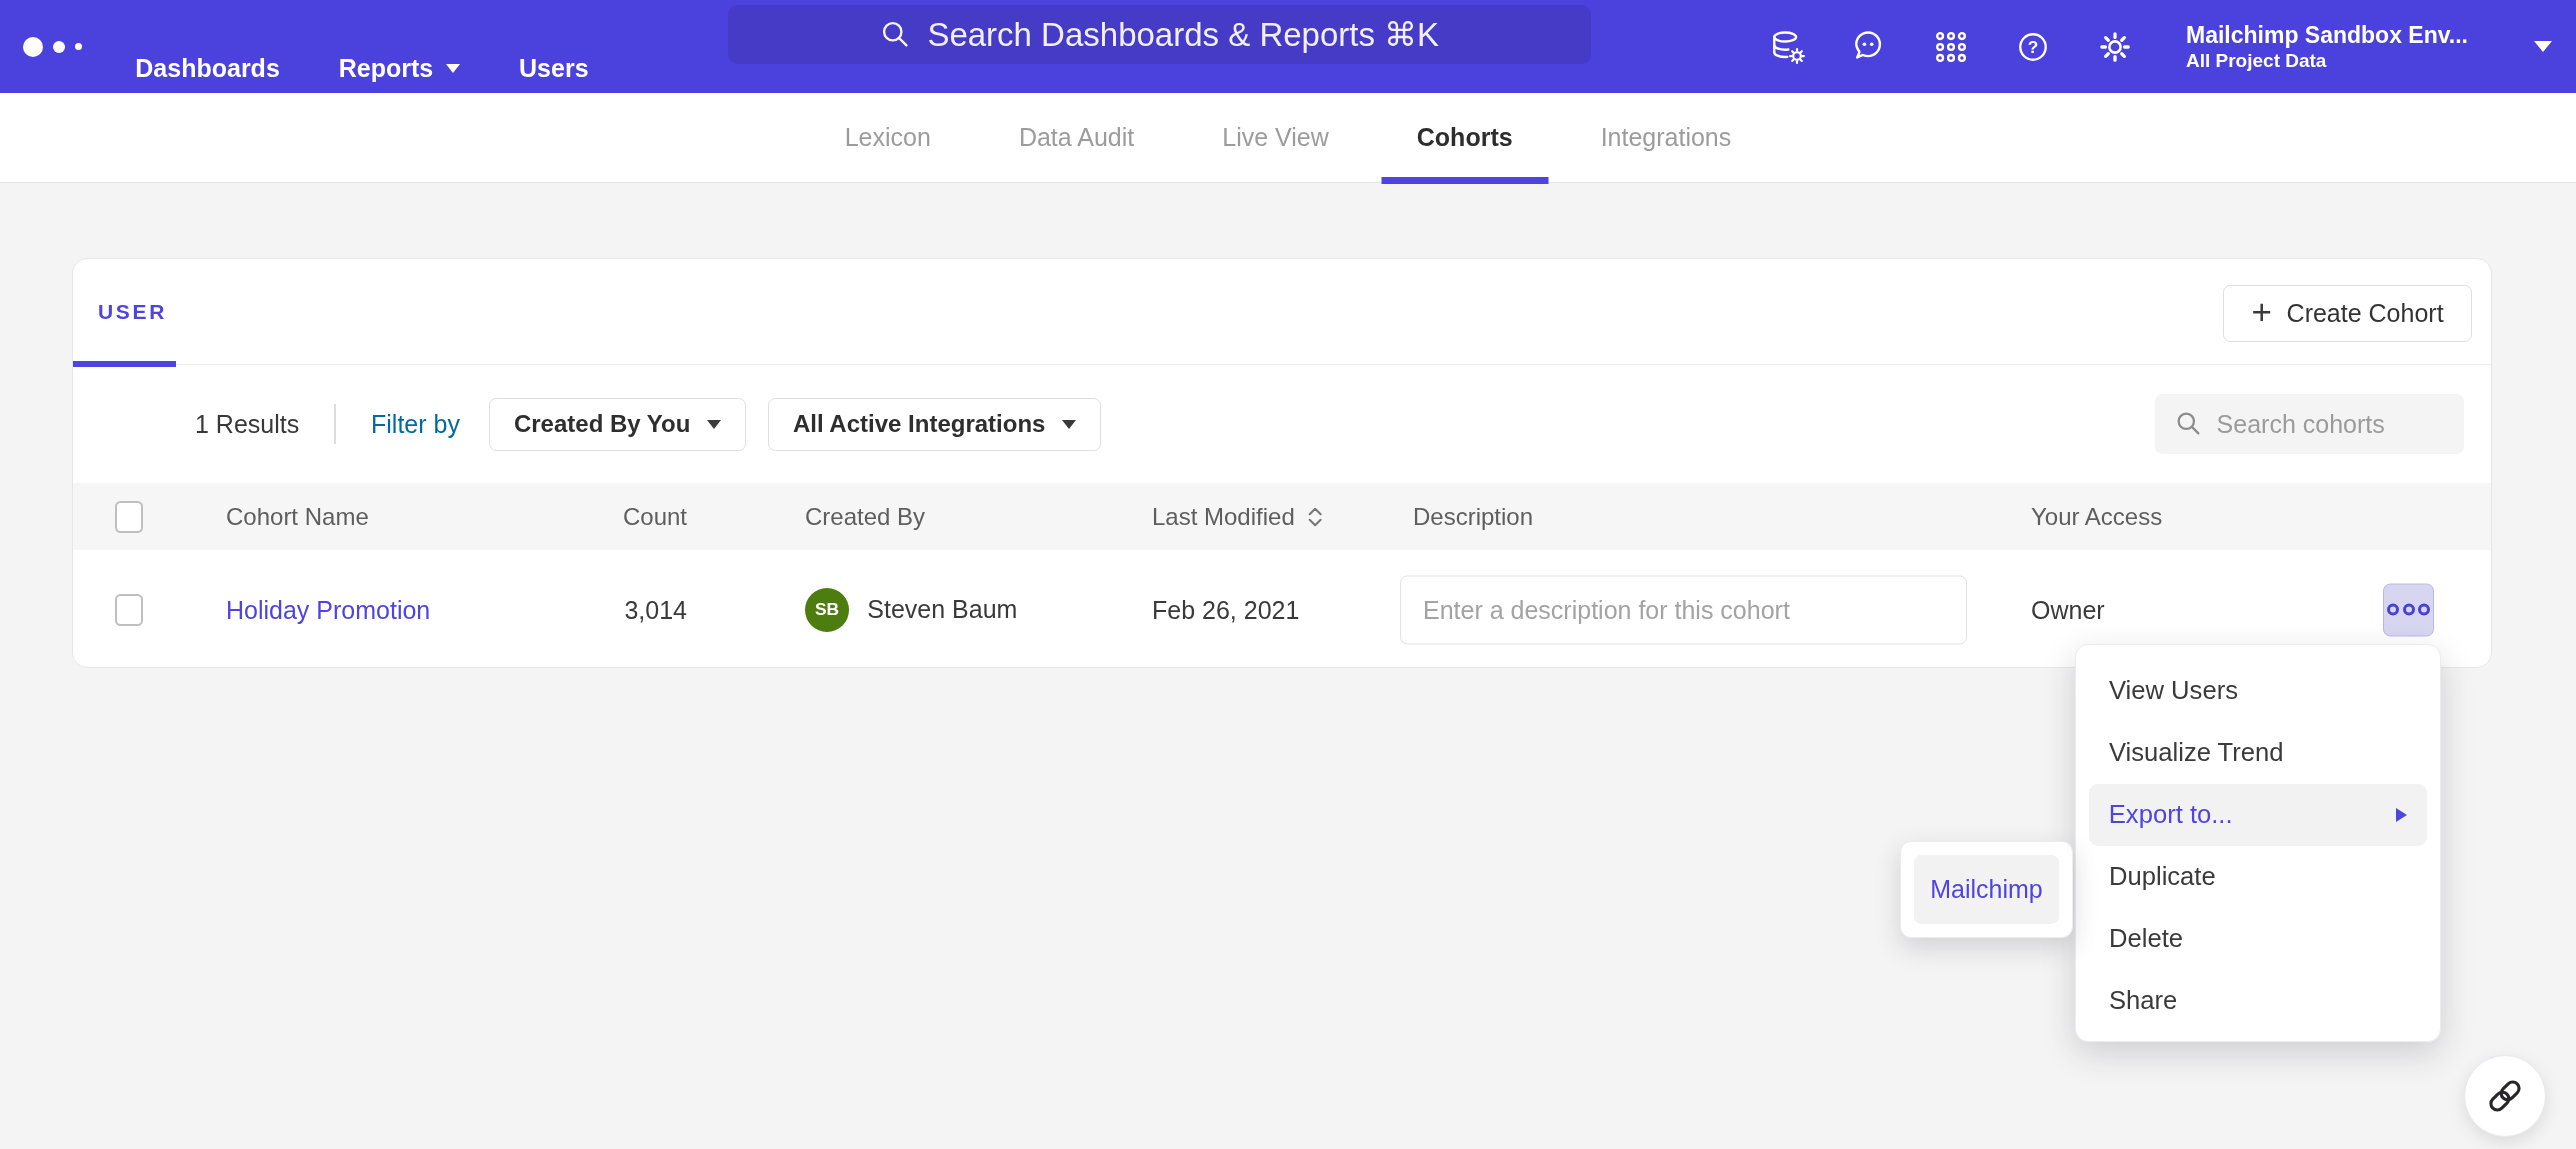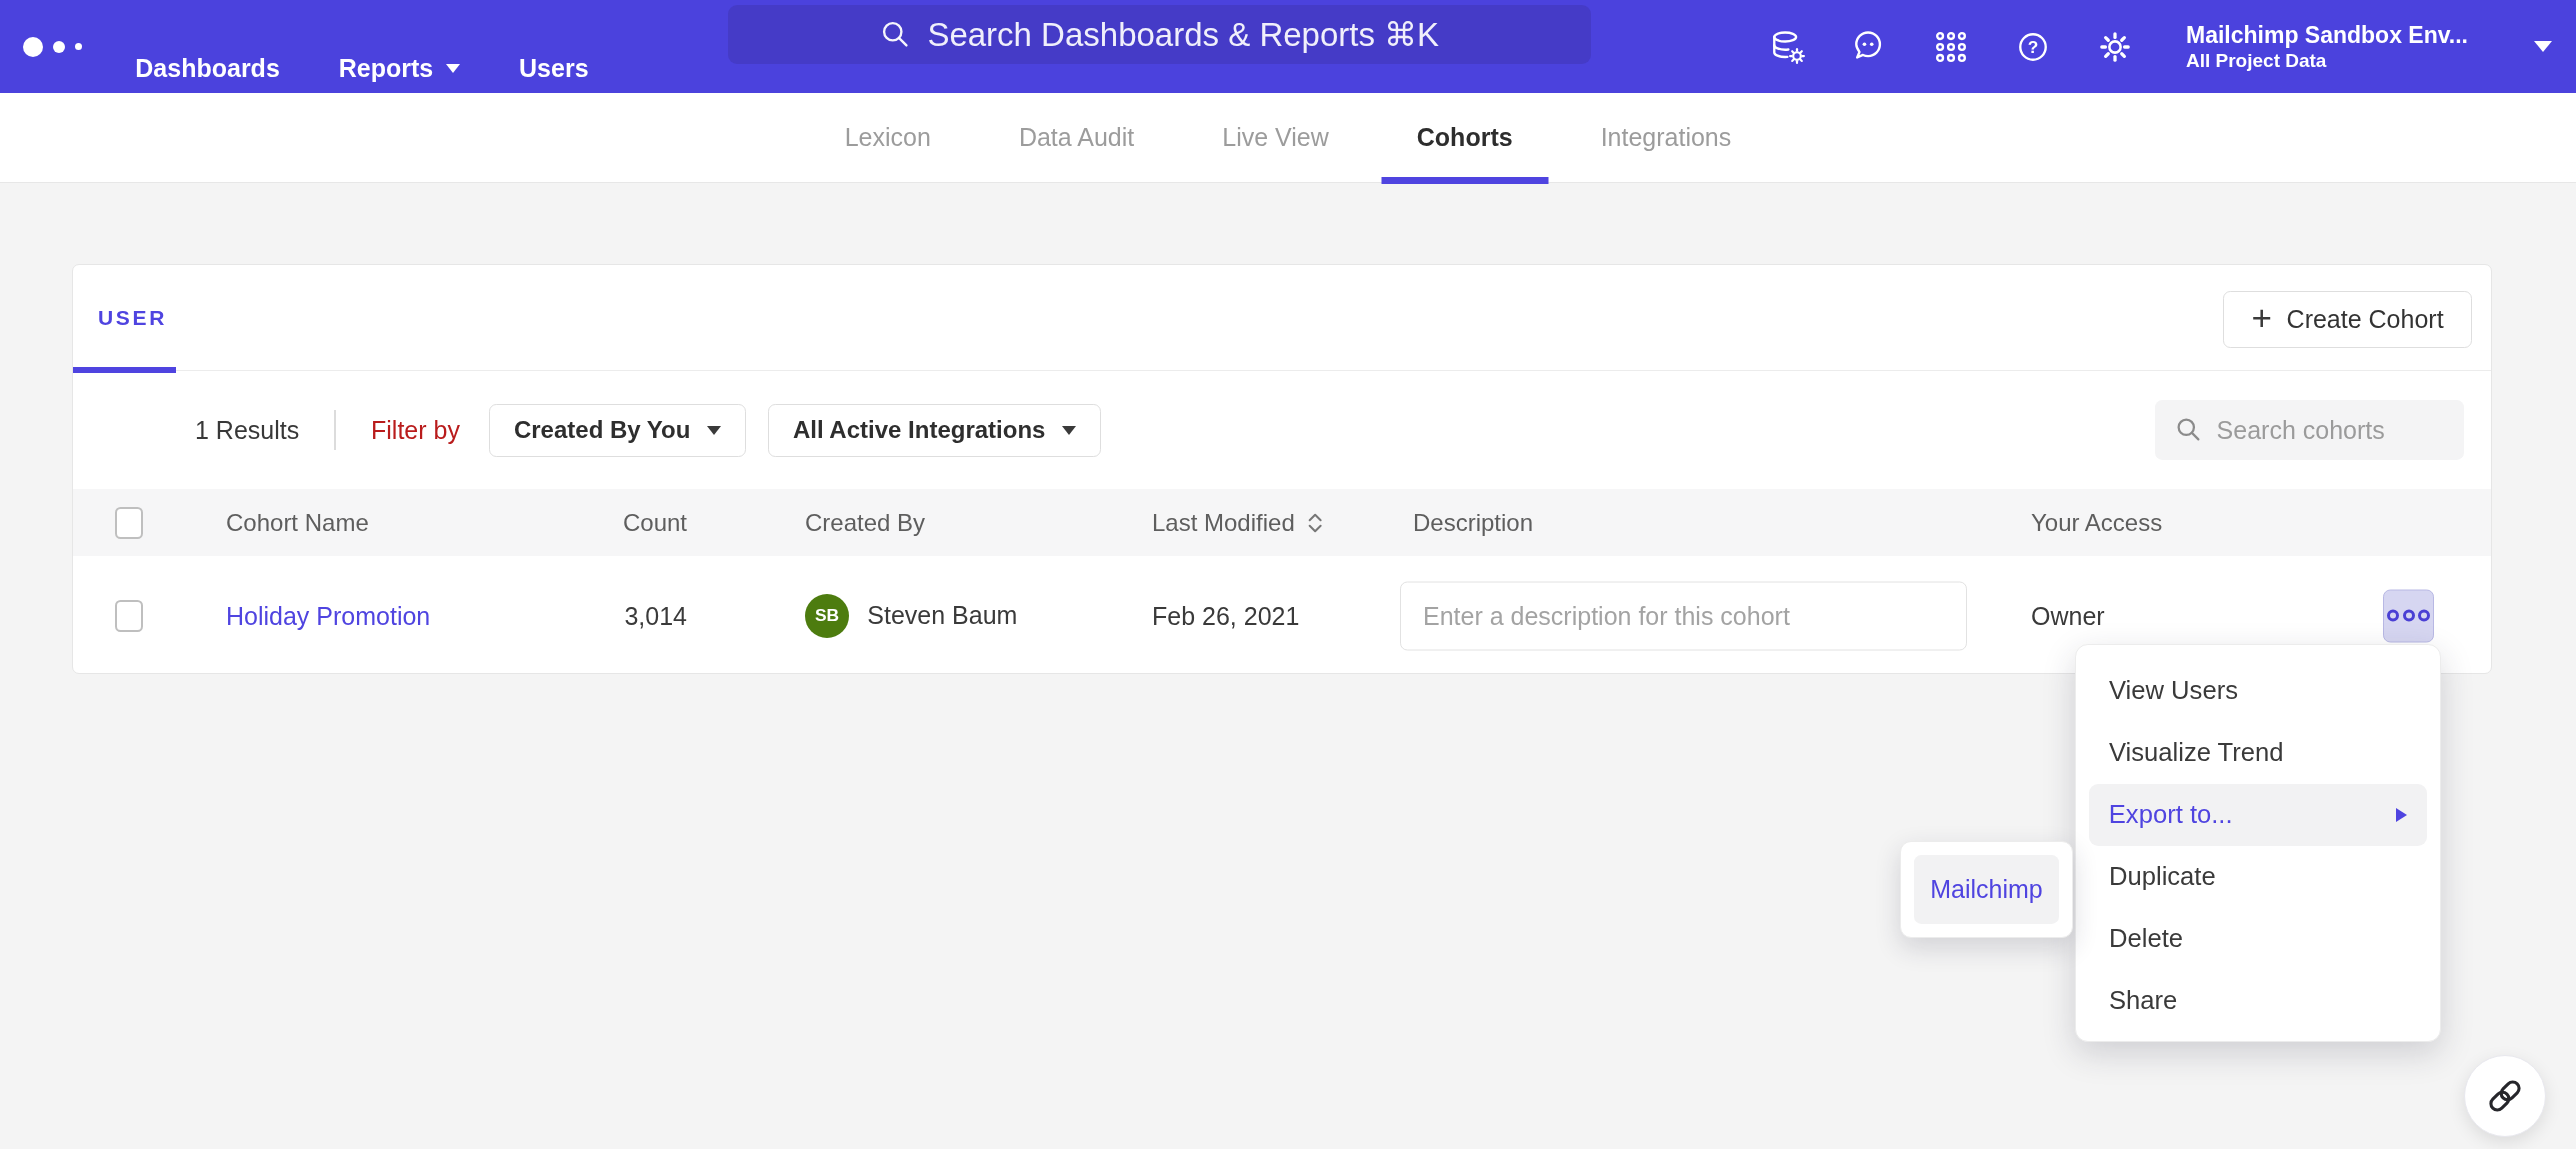--- a/index.html
+++ b/index.html
@@ -37,36 +37,36 @@
   
   .subnav { position:absolute; left:0; top:93px; width:2576px; height:90px; background:#fff;
             border-bottom:1.8px solid #E7E7E7; display:flex; align-items:center; justify-content:center; }
   .subtab { position:relative; height:90px; display:flex; align-items:center; padding:0 44px;
             font-size:25px; color:#9C9C9C; cursor:pointer; }
   .subtab.active { color:#2D2D2D; font-weight:600; }
   .subtab.active .tab-underline { position:absolute; bottom:-1.8px; left:50%; transform:translateX(-50%);
             width:167px; height:7.3px; background:#4F44E0; }
 
   
-  .card { position:absolute; left:72px; top:264px; width:2420px; height:410px; background:#fff;
-          border:0.9px solid #E6E6E6; border-radius:7px; }
+  .card { position:absolute; left:72px; top:258px; width:2420px; height:410px; background:#fff;
+          border:0.9px solid #E6E6E6; border-radius:15px; }
   .card-head { position:relative; height:106px; border-bottom:0.9px solid #ECECEC; }
   .user-tab { position:absolute; left:25px; top:0; height:106px; display:flex; align-items:center;
               font-size:21px; font-weight:700; letter-spacing:2.7px; color:#4F44E0; cursor:pointer; }
   .user-underline { position:absolute; left:0; bottom:-2.7px; width:103px; height:5.5px; background:#4F44E0; }
   .create-btn { position:absolute; right:19px; top:25.6px; height:57px; padding:0 27.4px;
                 background:#fff; border:1.4px solid #DEDEDE; border-radius:7.3px;
                 display:flex; align-items:center; gap:14.6px; font-size:25px; font-weight:500;
                 color:#333; cursor:pointer; font-family:inherit; }
   .plus { font-size:35px; font-weight:300; color:#3A3A3A; line-height:1; margin-top:-3.7px; }
 
   .filter-row { position:relative; height:118px; display:flex; align-items:center; padding-left:122px; }
   .results { font-size:25px; font-weight:500; color:#383838; }
   .vdiv { width:1.8px; height:40px; background:#DCDCDC; margin:0 35px; }
-  .filter-by { font-size:25px; font-weight:500; color:#b91c1c; margin-right:29px; }
+  .filter-by { font-size:25px; font-weight:500; color:#0369a1; margin-right:29px; }
   .drop-btn { height:53px; padding:8px 24px; border:1.4px solid #DEDEDE; border-radius:7.3px; background:#fff;
               display:flex; align-items:center; gap:16.5px; font-size:24px; font-weight:600; color:#2E2E2E;
               cursor:pointer; font-family:inherit; }
   .drop-btn .caret { border-left-width:7.3px; border-right-width:7.3px; border-top-width:9.1px; color:#3A3A3A; }
   .drop-btn + .drop-btn { margin-left:22px; }
   .cohort-search { position:absolute; right:27.4px; top:50%; transform:translateY(-50%);
                    width:309px; height:60px; background:#F4F4F5; border-radius:7.3px;
                    display:flex; align-items:center; padding-left:20px; gap:14.6px; }
   .cohort-search input { border:none; outline:none; background:transparent; font-size:25px;
                          width:229px; font-family:inherit; color:#3A3A3A; }

